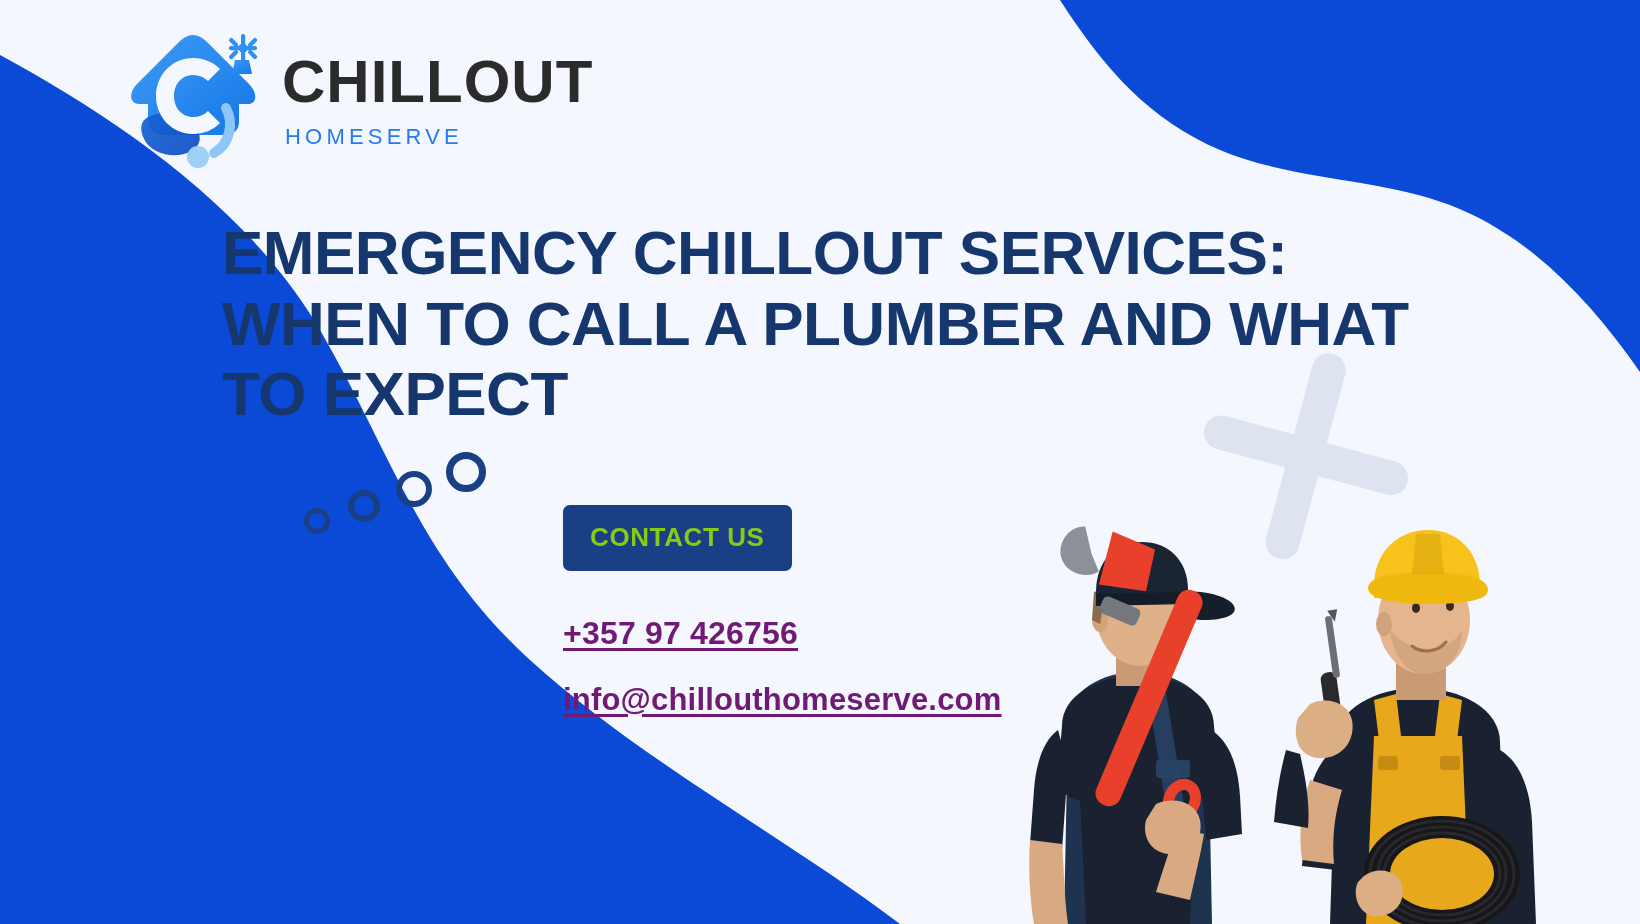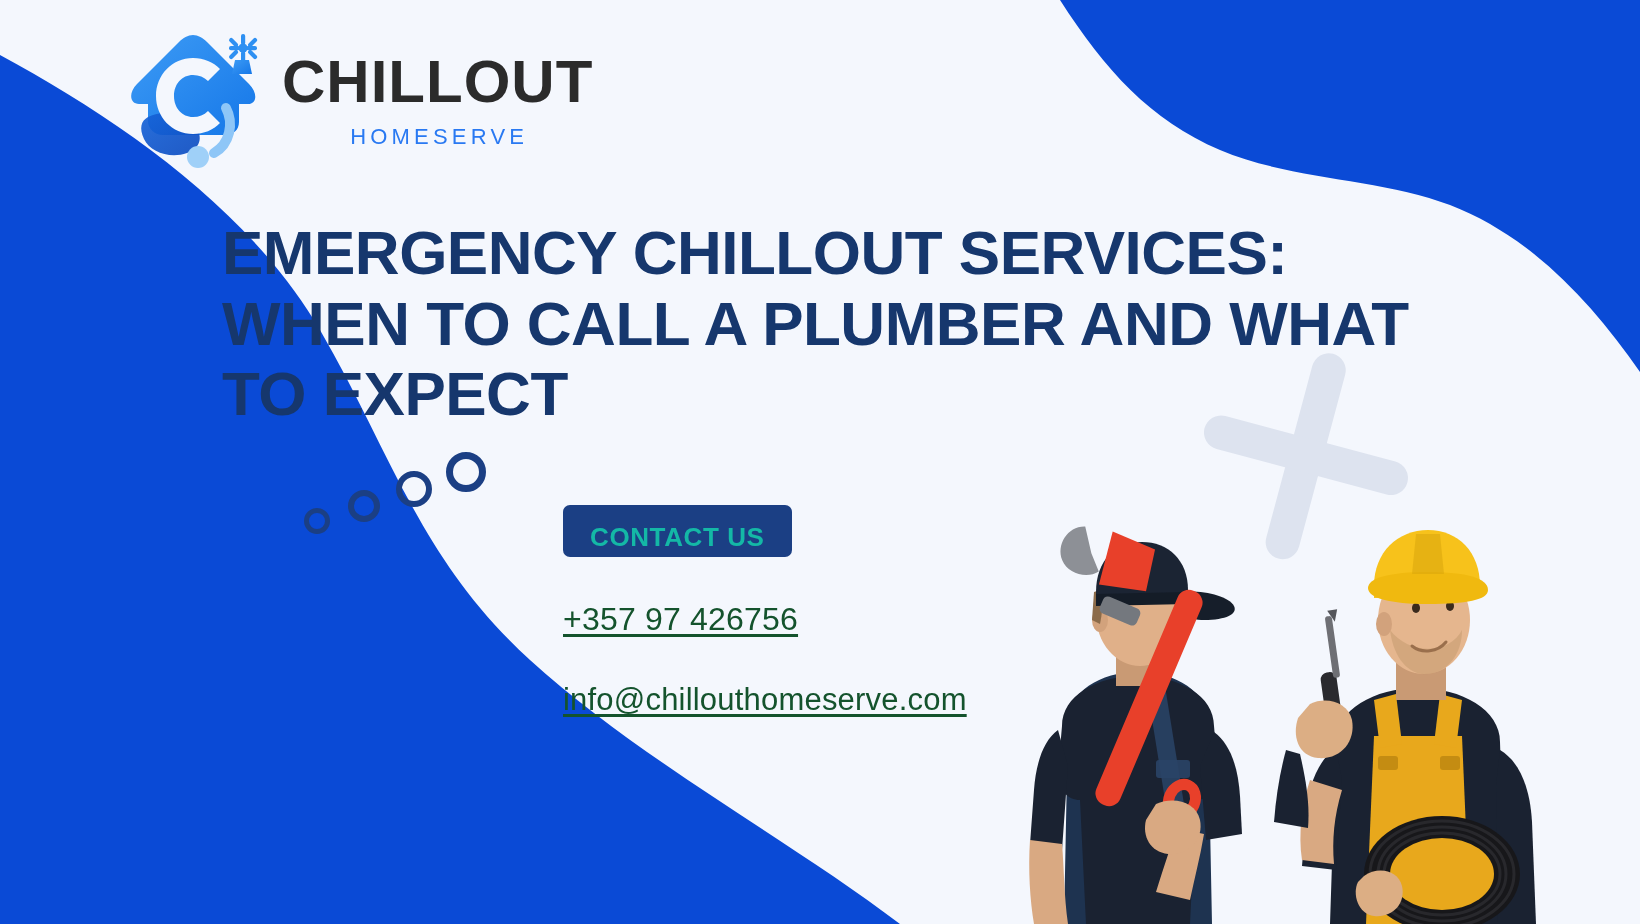--- a/index.html
+++ b/index.html
@@ -46,21 +46,20 @@
     border-color:#1b3f84;
   }
 
   
   .logo {
     position:absolute;
     left:118px; top:22px;
     display:flex;
     align-items:center;
     gap:14px;
-    text-align:center;
   }
   .logo-mark { width:150px; height:150px; flex:0 0 auto; }
   .logo-words { display:flex; flex-direction:column; justify-content:center; padding-top:6px; }
   .logo-title {
     font-size:60px;
     font-weight:bold;
     color:#2b2b2b;
     letter-spacing:1px;
     line-height:1;
   }
@@ -87,41 +86,42 @@
 
   
   .contact-block {
     position:absolute;
     left:563px; top:505px;
     width:430px;
   }
   .cta-button {
     display:inline-block;
     background:#1b3f84;
-    color:#14b8a6;
+    color:#84cc16;
     font-size:26px;
     font-weight:bold;
     letter-spacing:0.6px;
-    padding:17px 27px 4px 27px;
+    padding:17px 27px 18px 27px;
     border:none;
     border-radius:7px;
     cursor:pointer;
     font-family:"Liberation Sans", sans-serif;
   }
   .contact-link {
     display:block;
-    color:#14532d;
+    color:#701a75;
     font-size:32px;
     text-decoration:underline;
     text-underline-offset:4px;
     letter-spacing:0.2px;
     white-space:nowrap;
+    font-weight:bold;
   }
   .phone-link { margin-top:44px; }
-  .email-link { margin-top:44px; font-size:31px; }
+  .email-link { margin-top:30px; font-size:31px; }
 
   
   .workers {
     position:absolute;
     right:0; bottom:0;
     width:690px; height:420px;
   }
   .worker-svg { position:absolute; left:0; top:0; width:690px; height:420px; }
 </style>
 </head>

